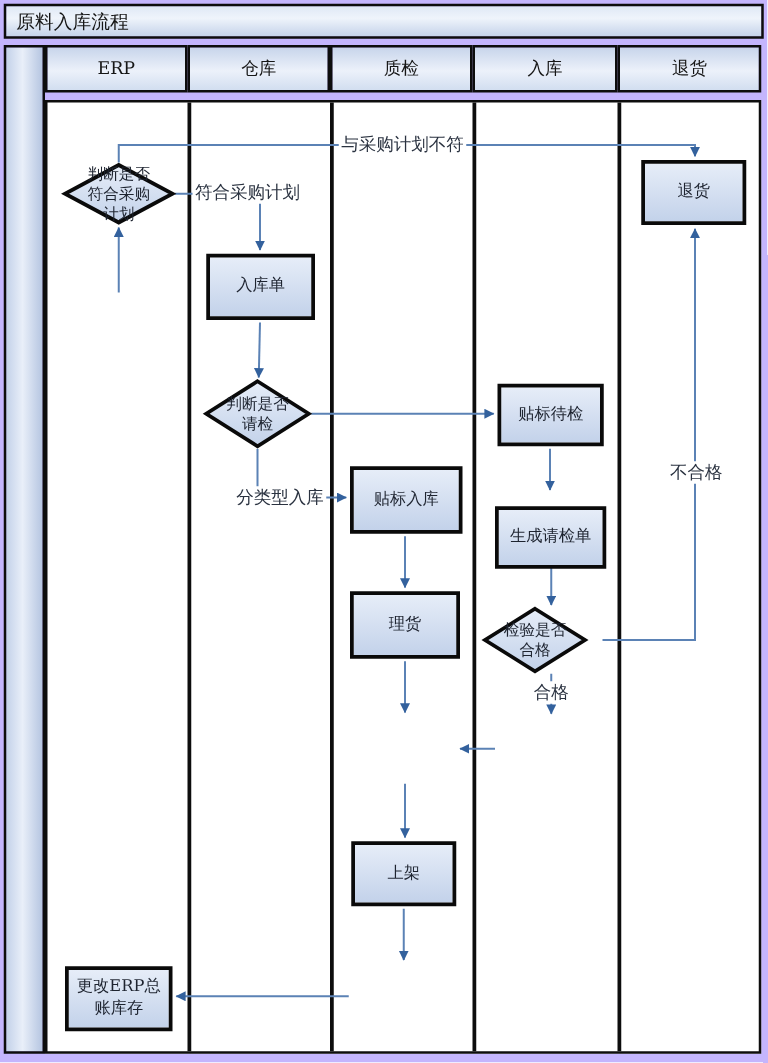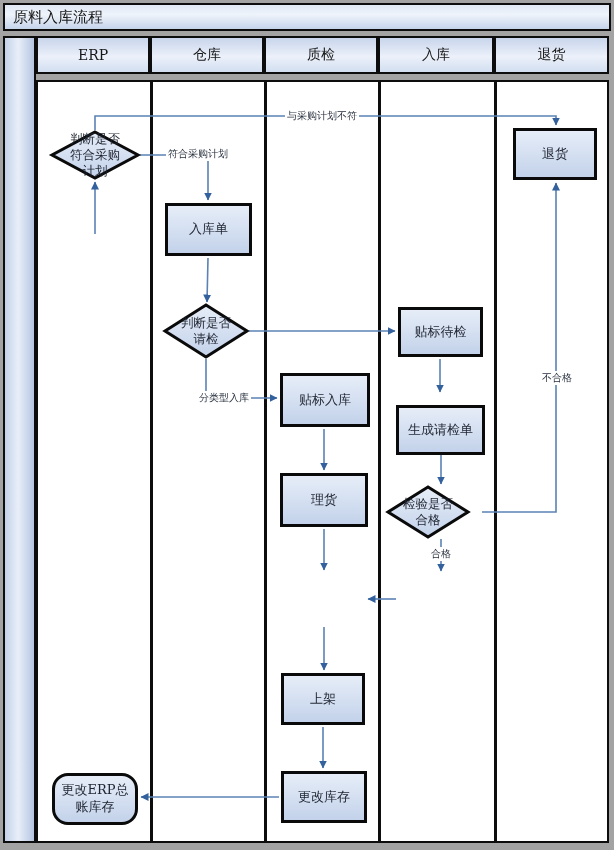--- a/index.html
+++ b/index.html
@@ -1,18 +1,18 @@
 <!DOCTYPE html>
 <html><head>
 <meta charset="utf-8">
 <style>
   html,body { margin:0; padding:0; background:#ffffff; }
   body { width:614px; height:850px; font-family:"DejaVu Serif","Liberation Serif",serif; }
   * { box-sizing:border-box; }
-  .canvas { position:relative; width:614px; height:850px; background:#a3a3a3; overflow:hidden; }
+  .canvas { position:relative; width:614px; height:850px; background:#c4b5fd; overflow:hidden; }
 
   .title-bar {
     position:absolute; left:3px; top:3px; width:608px; height:28px;
     border:2px solid #0d0d0d;
     background:linear-gradient(180deg,#dfe8f5 0%,#eff4fb 40%,#c5d3ea 100%);
     display:flex; align-items:center; padding-left:8px;
     font-size:15px; color:#161616; z-index:1;
   }
 
   .side-strip {
@@ -49,21 +49,21 @@
   .decision { background:transparent; border:none; }
   .decision svg { position:absolute; left:0; top:0; width:100%; height:100%; overflow:visible; }
   .node-label {
     white-space:pre-line; font-size:13px; line-height:1.3; color:#1e2430;
     position:relative; z-index:1;
   }
   .decision .node-label { font-size:12.5px; }
 
   .edge-label {
     position:absolute; z-index:4; background:#ffffff;
-    font-size:10px; color:#2a3240; padding:0 2px;
+    font-size:14px; color:#2a3240; padding:0 2px;
     transform:translate(-50%,-50%); white-space:nowrap;
   }
 </style>
 </head>
 <body>
 
 <div class="canvas">
 
   <div class="title-bar">
     <span>原料入库流程</span>
@@ -160,24 +160,21 @@
   </div>
   <div class="node process" style="left:396px;top:405px;width:89px;height:50px;">
     <span class="node-label">生成请检单</span>
   </div>
   <div class="node process" style="left:280px;top:473px;width:88px;height:54px;">
     <span class="node-label">理货</span>
   </div>
   <div class="node process" style="left:281px;top:673px;width:84px;height:52px;">
     <span class="node-label">上架</span>
   </div>
-  <div class="node process" style="left:281px;top:771px;width:86px;height:52px;">
-    <span class="node-label">更改库存</span>
-  </div>
-  <div class="node process" style="left:52px;top:773px;width:86px;height:52px;border-radius:16px;">
+  <div class="node process" style="left:52px;top:773px;width:86px;height:52px;">
     <span class="node-label">更改ERP总
 账库存</span>
   </div>
   <div class="node process" style="left:513px;top:128px;width:84px;height:52px;">
     <span class="node-label">退货</span>
   </div>
 
   <span class="edge-label" style="left:322px;top:116px;">与采购计划不符</span>
   <span class="edge-label" style="left:198px;top:154px;">符合采购计划</span>
   <span class="edge-label" style="left:224px;top:398px;">分类型入库</span>

